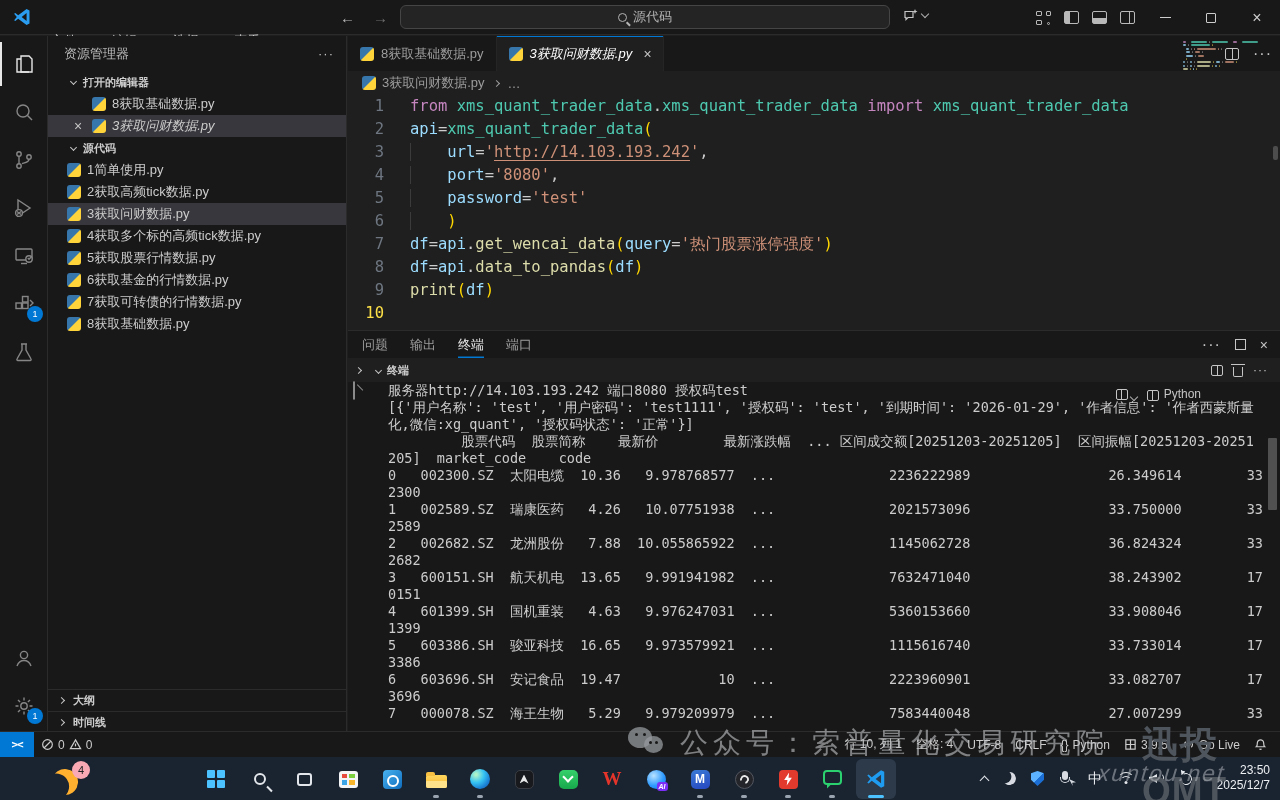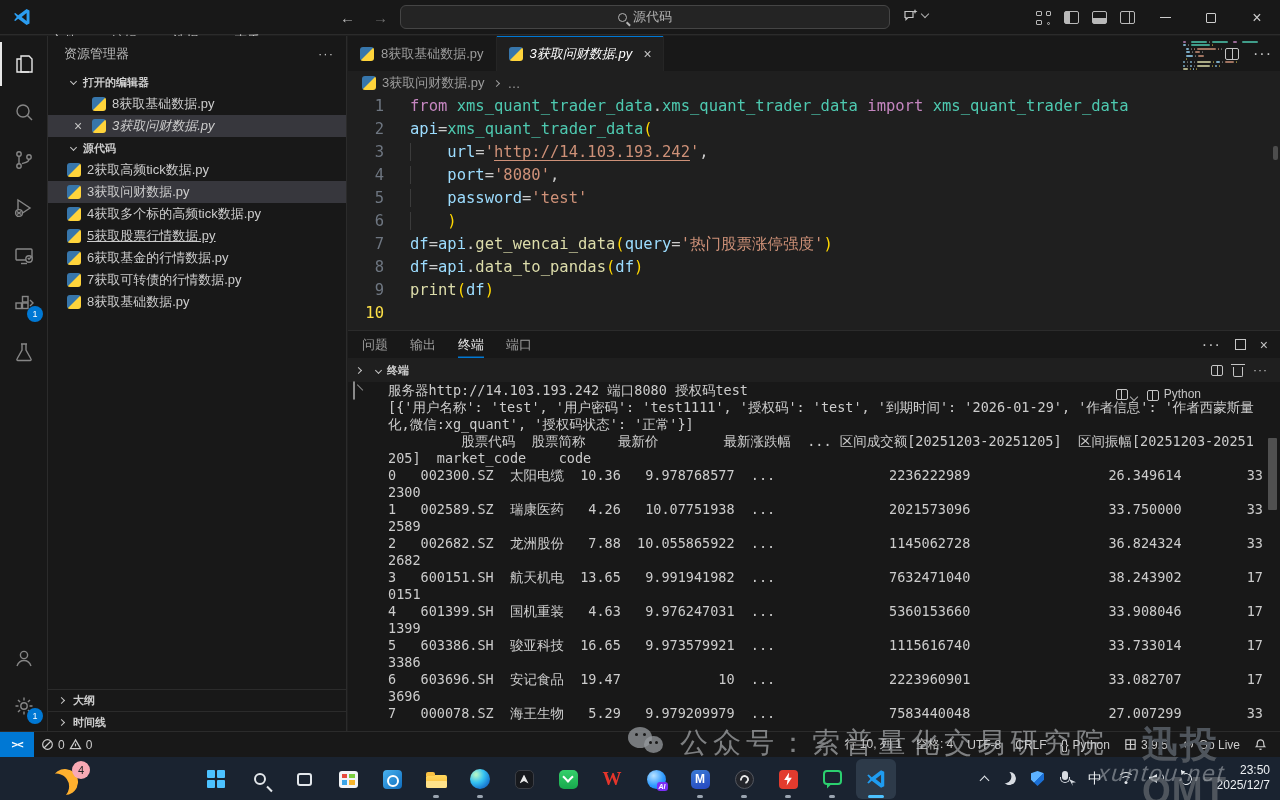--- a/index.html
+++ b/index.html
@@ -322,31 +322,35 @@
           <span style="font-style: italic;">3获取问财数据.py</span>
         </div>
       </div>
     <div class="sec-head" style="padding-left:20px;">
       <span class="cv d"></span>
       <span>源代码</span>
     </div>
     <div id="file-list">
         <div class="tree-item" style="padding-left: 19px;">
           <span class="pyicon"></span>
+          <span>1简单使用.py</span>
+        </div>
+        <div class="tree-item" style="padding-left: 19px;">
+          <span class="pyicon"></span>
           <span>2获取高频tick数据.py</span>
         </div>
         <div class="tree-item sel" style="padding-left: 19px;">
           <span class="pyicon"></span>
           <span>3获取问财数据.py</span>
         </div>
         <div class="tree-item" style="padding-left: 19px;">
           <span class="pyicon"></span>
           <span>4获取多个标的高频tick数据.py</span>
         </div>
-        <div class="tree-item" style="padding-left: 19px; text-decoration: underline;">
+        <div class="tree-item" style="padding-left: 19px;">
           <span class="pyicon"></span>
           <span>5获取股票行情数据.py</span>
         </div>
         <div class="tree-item" style="padding-left: 19px;">
           <span class="pyicon"></span>
           <span>6获取基金的行情数据.py</span>
         </div>
         <div class="tree-item" style="padding-left: 19px;">
           <span class="pyicon"></span>
           <span>7获取可转债的行情数据.py</span>

